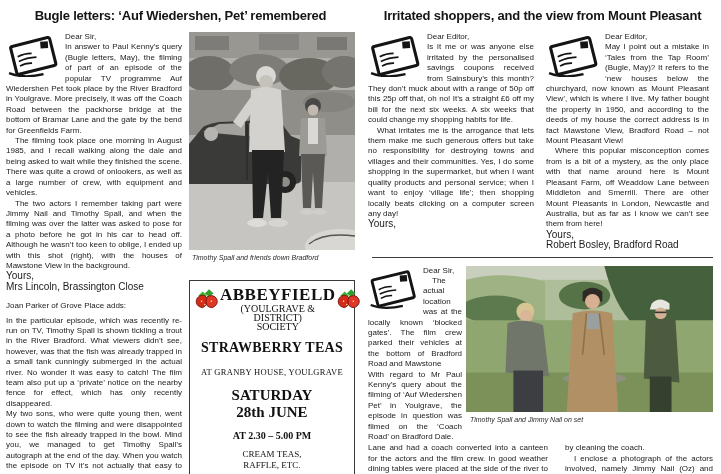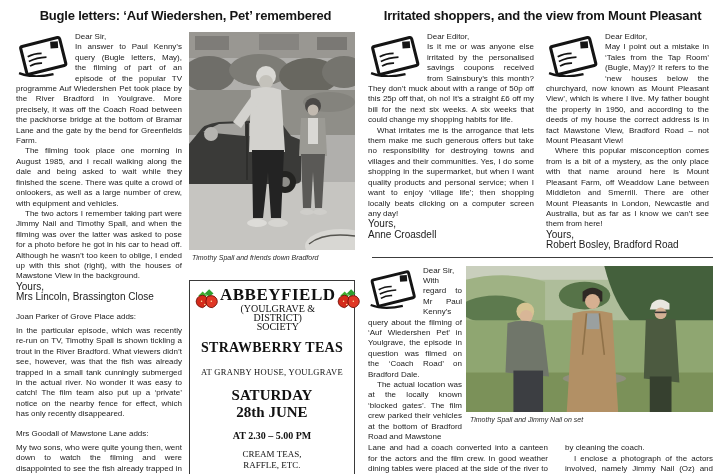--- a/index.html
+++ b/index.html
@@ -4,21 +4,21 @@
 <style>
   * { box-sizing: border-box; }
   html, body { margin: 0; padding: 0; }
   body {
     width: 721px; height: 474px;
     background: #ffffff; color: #1b1b1b;
     font-family: "Liberation Sans", sans-serif;
     overflow: hidden; position: relative;
   }
   .page { position: absolute; top: 0; height: 474px; overflow: hidden; }
-  .page-left  { left: 0;   width: 360px; padding: 6px 5px 0 16px; }
+  .page-left  { left: 0;   width: 360px; padding: 6px 5px 0 6px; }
   .page-right { left: 360px; width: 361px; padding: 6px 4px 0 8px; }
 
   h1.headline {
     font-size: 13px; font-weight: bold; text-align: center;
     margin: 2px 0 9px; letter-spacing: -0.2px; color: #151515;
   }
 
   .bt { font-size: 8px; line-height: 10.4px; text-align: justify; margin: 0; }
   .indent { text-indent: 9px; }
   .noj { text-align: left; }
@@ -93,21 +93,20 @@
       <div class="bt noj">Dear Sir,</div>
       <p class="bt">In answer to Paul Kenny’s query (Bugle letters, May), the filming of part of an episode of the popular TV programme Auf Wiedershen Pet took place by the River Bradford in Youlgrave. More precisely, it was off the Coach Road between the packhorse bridge at the bottom of Bramar Lane and the gate by the bend for Greenfields Farm.</p>
       <p class="bt indent">The filming took place one morning in August 1985, and I recall walking along the dale and being asked to wait while they finished the scene. There was quite a crowd of onlookers, as well as a large number of crew, with equipment and vehicles.</p>
       <p class="bt indent">The two actors I remember taking part were Jimmy Nail and Timothy Spall, and when the filming was over the latter was asked to pose for a photo before he got in his car to head off. Although he wasn’t too keen to oblige, I ended up with this shot (right), with the houses of Mawstone View in the background.</p>
       <div class="sig">Yours,</div>
       <div class="sig">Mrs Lincoln, Brassington Close</div>
 
       <p class="attrib">Joan Parker of Grove Place adds:</p>
       <p class="bt">In the particular episode, which was recently re-run on TV, Timothy Spall is shown tickling a trout in the River Bradford. What viewers didn’t see, however, was that the fish was already trapped in a small tank cunningly submerged in the actual river. No wonder it was easy to catch! The film team also put up a ‘private’ notice on the nearby fence for effect, which has only recently disappeared.</p>
 
-      <p class="attrib">Mrs Goodall of Mawstone Lane adds:</p>
       <p class="bt">My two sons, who were quite young then, went down to watch the filming and were disappointed to see the fish already trapped in the bowl. Mind you, we managed to get Timothy Spall’s autograph at the end of the day. When you watch the episode on TV it’s not actually that easy to recognise Youlgrave, since they cut quite a few scenes and added other bits.</p>
     </div>
 
     <div class="media-col">
       <div class="photo photo-bw">
         <svg viewBox="0 0 166 218" width="166" height="218">
           <rect width="166" height="218" fill="#b0afac"></rect>
           <rect width="166" height="26" fill="#999792"></rect>
           <rect x="6" y="4" width="34" height="14" fill="#7e7c78"></rect>
           <rect x="70" y="2" width="40" height="16" fill="#868480"></rect>
@@ -205,21 +204,20 @@
             <path d="M12 26 q9 -2 19 0" fill="none" stroke="#141414" stroke-width="1.8"></path>
             <path d="M12 31 q6 -2 13 0" fill="none" stroke="#141414" stroke-width="1.8"></path>
           </g>
           <path d="M3 42 q15 6 36 1" fill="none" stroke="#141414" stroke-width="2.4"></path>
         </svg>
       </span>
       <div class="bt noj">Dear Editor,</div>
       <p class="bt">Is it me or was anyone else irritated by the personalised savings coupons received from Sainsbury’s this month? They don’t muck about with a range of 50p off this 25p off that, oh no! It’s a straight £6 off my bill for the next six weeks. A six weeks that could change my shopping habits for life.</p>
       <p class="bt indent">What irritates me is the arrogance that lets them make me such generous offers but take no responsibility for destroying towns and villages and their communities. Yes, I do some shopping in the supermarket, but when I want quality products and personal service; when I want to enjoy ‘village life’; then shopping locally beats clicking on a computer screen any day!</p>
       <div class="sig">Yours,</div>
-      <div class="sig">Anne Croasdell</div>
     </div>
 
     <div class="lcol-b">
       <span class="letter-icon">
         <svg viewBox="0 0 56 46">
           <g transform="rotate(-14 28 23)">
             <rect x="7" y="9" width="42" height="30" rx="2" fill="#fff" stroke="#141414" stroke-width="3.2"></rect>
             <rect x="38" y="12" width="8" height="7" fill="#141414" transform="rotate(10 42 15)"></rect>
             <path d="M12 21 q7 -2 15 0" fill="none" stroke="#141414" stroke-width="1.8"></path>
             <path d="M12 26 q9 -2 19 0" fill="none" stroke="#141414" stroke-width="1.8"></path>
@@ -247,22 +245,22 @@
               <rect x="7" y="9" width="42" height="30" rx="2" fill="#fff" stroke="#141414" stroke-width="3.2"></rect>
               <rect x="38" y="12" width="8" height="7" fill="#141414" transform="rotate(10 42 15)"></rect>
               <path d="M12 21 q7 -2 15 0" fill="none" stroke="#141414" stroke-width="1.8"></path>
               <path d="M12 26 q9 -2 19 0" fill="none" stroke="#141414" stroke-width="1.8"></path>
               <path d="M12 31 q6 -2 13 0" fill="none" stroke="#141414" stroke-width="1.8"></path>
             </g>
             <path d="M3 42 q15 6 36 1" fill="none" stroke="#141414" stroke-width="2.4"></path>
           </svg>
         </span>
         <div class="bt noj">Dear Sir,</div>
+        <p class="bt indent">The actual location was at the locally known ‘blocked gates’. The film crew parked their vehicles at the bottom of Bradford Road and Mawstone</p>
         <p class="bt">With regard to Mr Paul Kenny’s query about the filming of ‘Auf Wiedershen Pet’ in Youlgrave, the episode in question was filmed on the ‘Coach Road’ on Bradford Dale.</p>
-        <p class="bt indent">The actual location was at the locally known ‘blocked gates’. The film crew parked their vehicles at the bottom of Bradford Road and Mawstone</p>
       </div>
 
       <div class="photo-wrap">
         <div class="photo photo-color">
           <svg viewBox="0 0 250 148" width="247" height="146" preserveAspectRatio="none">
             <rect width="250" height="148" fill="#aebd9a"></rect>
             <rect width="250" height="14" fill="#c9cfbd"></rect>
             <path d="M0 14 Q40 4 80 16 L80 60 L0 60 Z" fill="#9fb284"></path>
             <path d="M140 0 L250 0 L250 95 Q200 85 170 60 Q150 40 140 0 Z" fill="#44603c"></path>
             <ellipse cx="120" cy="30" rx="26" ry="14" fill="#567348"></ellipse>

